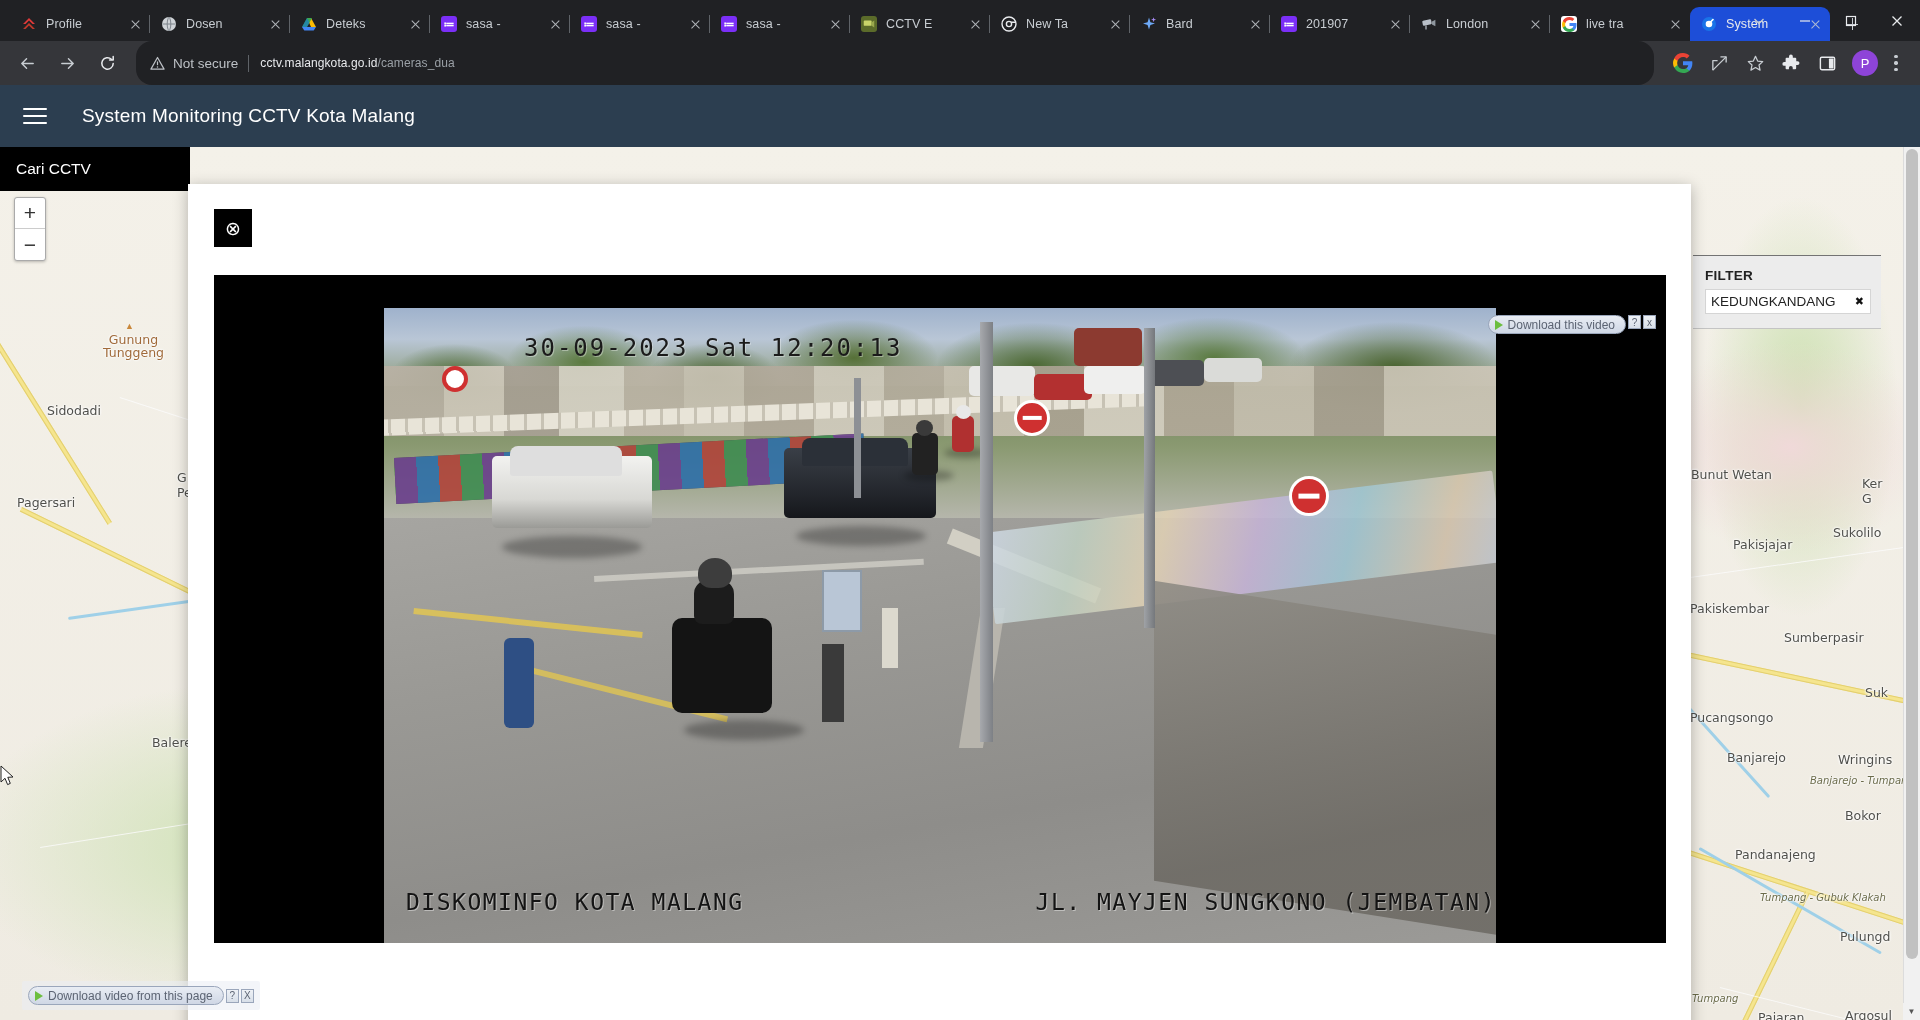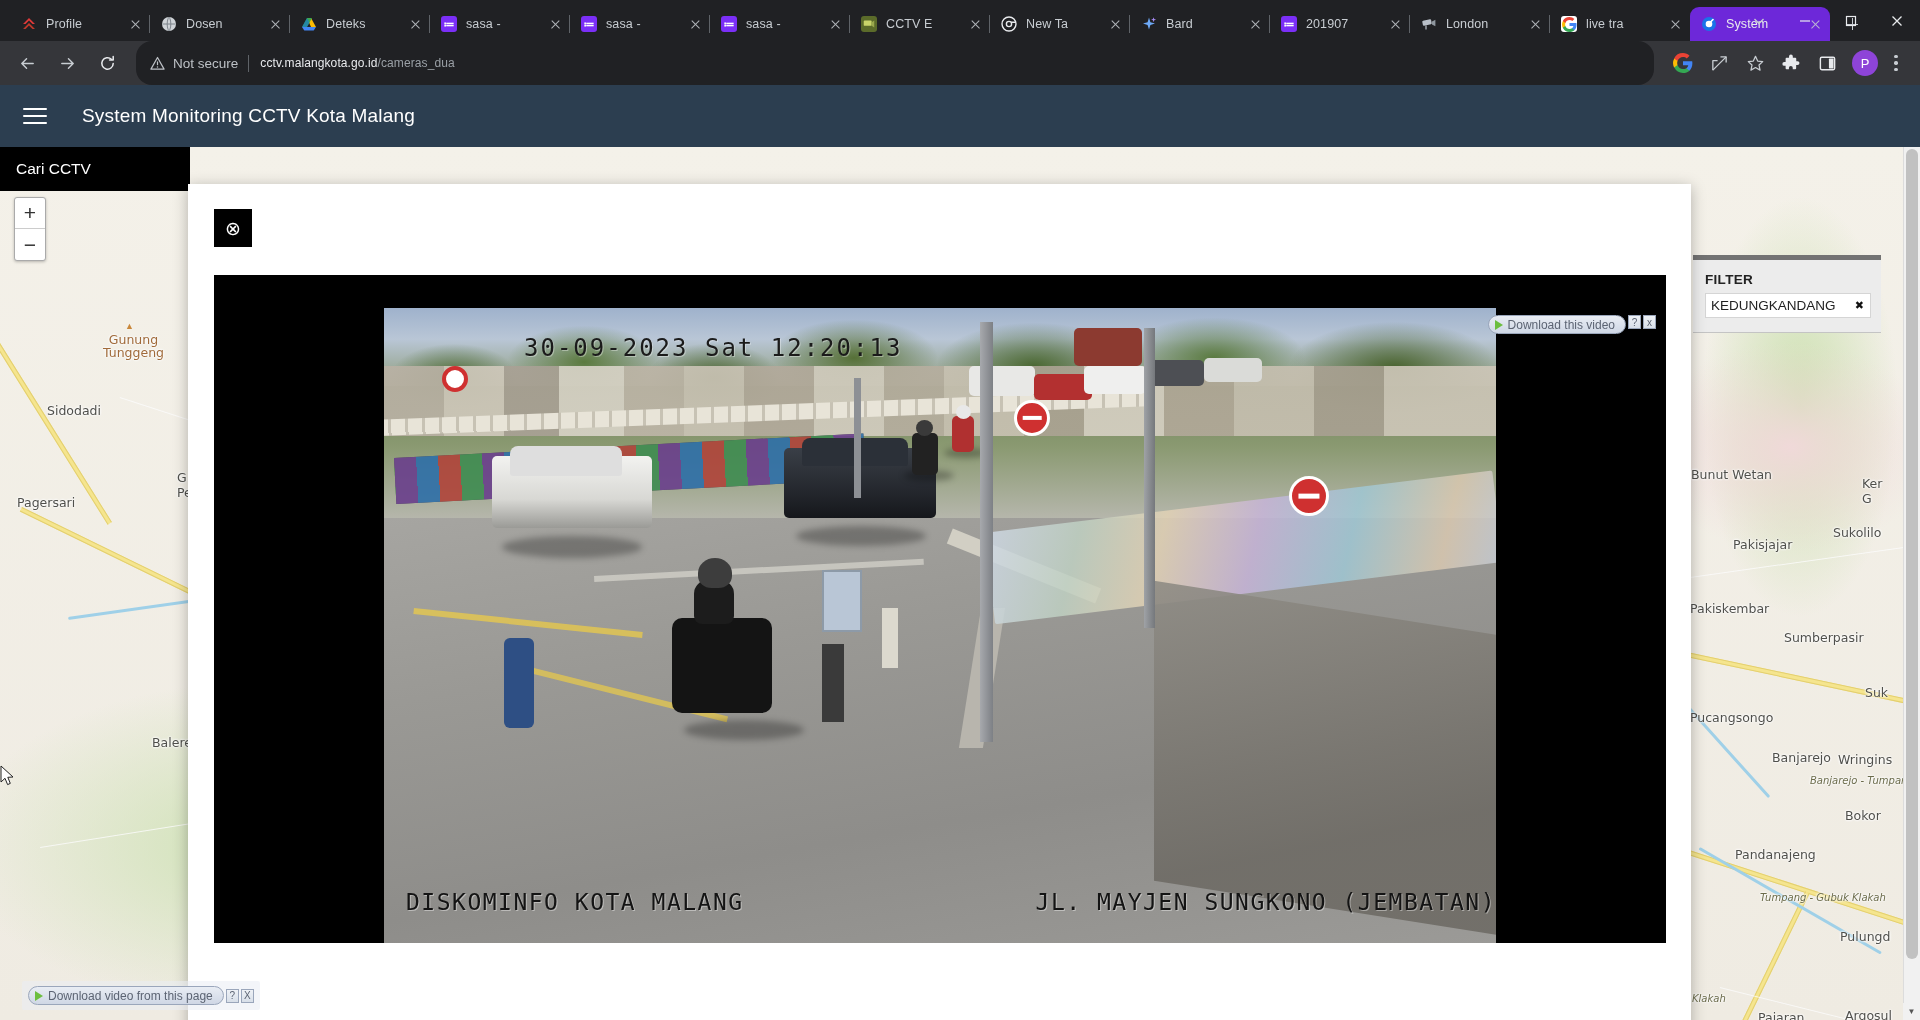--- a/index.html
+++ b/index.html
@@ -27,21 +27,21 @@
     min-width: 60px;
     display: flex;
     align-items: center;
     padding: 0 6px 0 11px;
     border-radius: 9px 9px 0 0;
     position: relative;
     color: #c8cdd2;
     font-size: 12.5px;
     flex: 0 0 auto;
   }
-  .tab.active { background: #6d28d9; color: #e8eaed; }
+  .tab.active { background: #1d4ed8; color: #e8eaed; }
   .tab:not(.active)::after {
     content:"";
     position:absolute; right:0; top:8px; bottom:8px; width:1px;
     background:#5f6368;
   }
   .tab.no-sep::after { display:none; }
   .tab-favicon {
     width: 16px; height: 16px;
     margin-right: 9px;
     flex: 0 0 16px;
@@ -203,21 +203,21 @@
     padding-left:16px;
     font-size:15.5px;
     z-index:21;
   }
 
   
   #filter-panel {
     position:absolute; right:39px; top:170px;
     width:188px;
     background:#ececec;
-    border-top:5px solid #737373;
+    border-top:1px solid #737373;
     border-bottom:1px solid #c4c4c4;
     padding:12px 10px 14px 12px;
     z-index:21;
   }
   #filter-label { font-size:13.5px; font-weight:bold; color:#222; letter-spacing:.3px; }
   #filter-select {
     margin-top:6px;
     width:100%; height:25px;
     background:#fff; border:1px solid #d5d5d5;
     display:flex; align-items:center; justify-content:space-between;
@@ -663,30 +663,30 @@
         <div class="maplabel" style="left: 177px; top: 323px;">G<br>Peh</div>
         <div class="maplabel" style="left: 152px; top: 588px;">Balere</div>
         <div class="maplabel" style="left: 1691px; top: 320px;">Bunut Wetan</div>
         <div class="maplabel" style="left: 1862px; top: 329px;">Ker<br>G</div>
         <div class="maplabel" style="left: 1733px; top: 390px;">Pakisjajar</div>
         <div class="maplabel" style="left: 1833px; top: 378px;">Sukolilo</div>
         <div class="maplabel" style="left: 1690px; top: 454px;">Pakiskembar</div>
         <div class="maplabel" style="left: 1784px; top: 483px;">Sumberpasir</div>
         <div class="maplabel" style="left: 1690px; top: 563px;">Pucangsongo</div>
         <div class="maplabel" style="left: 1865px; top: 538px;">Suk</div>
-        <div class="maplabel" style="left: 1772px; top: 603px;">Banjarejo</div>
+        <div class="maplabel" style="left: 1727px; top: 603px;">Banjarejo</div>
         <div class="maplabel" style="left: 1838px; top: 605px;">Wringins</div>
         <div class="maplabel" style="left: 1845px; top: 661px;">Bokor</div>
         <div class="maplabel" style="left: 1735px; top: 700px;">Pandanajeng</div>
         <div class="maplabel" style="left: 1840px; top: 782px;">Pulungd</div>
         <div class="maplabel" style="left: 1758px; top: 863px;">Pajaran</div>
         <div class="maplabel" style="left: 1845px; top: 861px;">Argosul</div>
         <div class="maplabel road-name" style="left: 1810px; top: 628px;">Banjarejo - Tumpang</div>
         <div class="maplabel road-name" style="left: 1760px; top: 745px;">Tumpang - Gubuk Klakah</div>
-        <div class="maplabel road-name" style="left: 1692px; top: 846px;">Klakah</div>
+        <div class="maplabel road-name" style="left: 1692px; top: 846px;">Tumpang</div>
       </div>
 
     <div id="cursor">
       <svg width="16" height="22" viewBox="0 0 16 22">
           <path d="M1 1 1 17 5 13.3 7.6 19.6 10.3 18.4 7.8 12.3 13 12z" fill="#fff" stroke="#222" stroke-width="1"></path>
         </svg>
     </div>
   </div>
 
   <div id="zoom-ctl">

